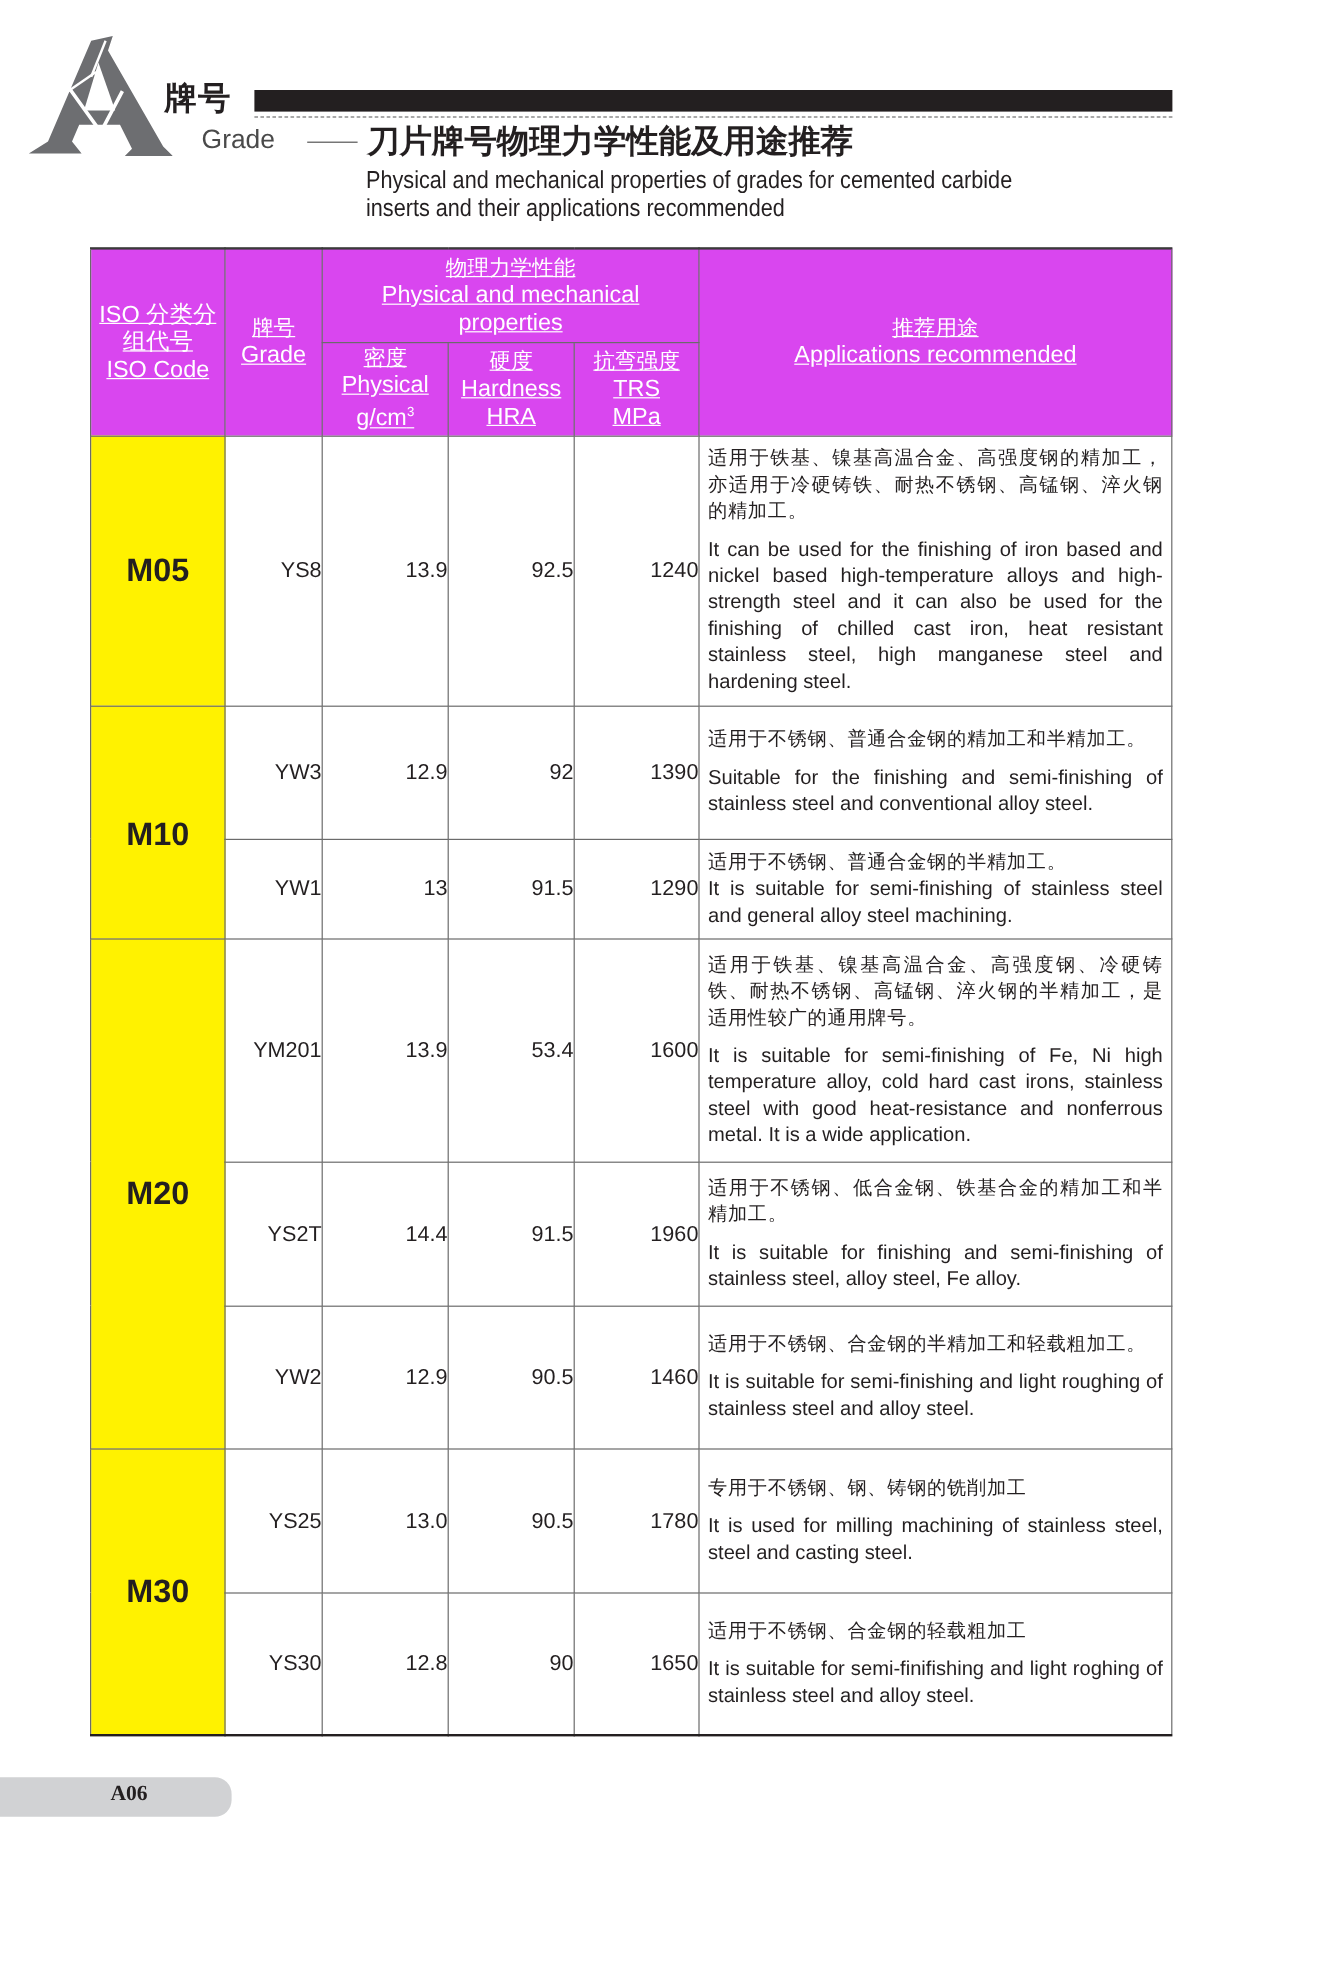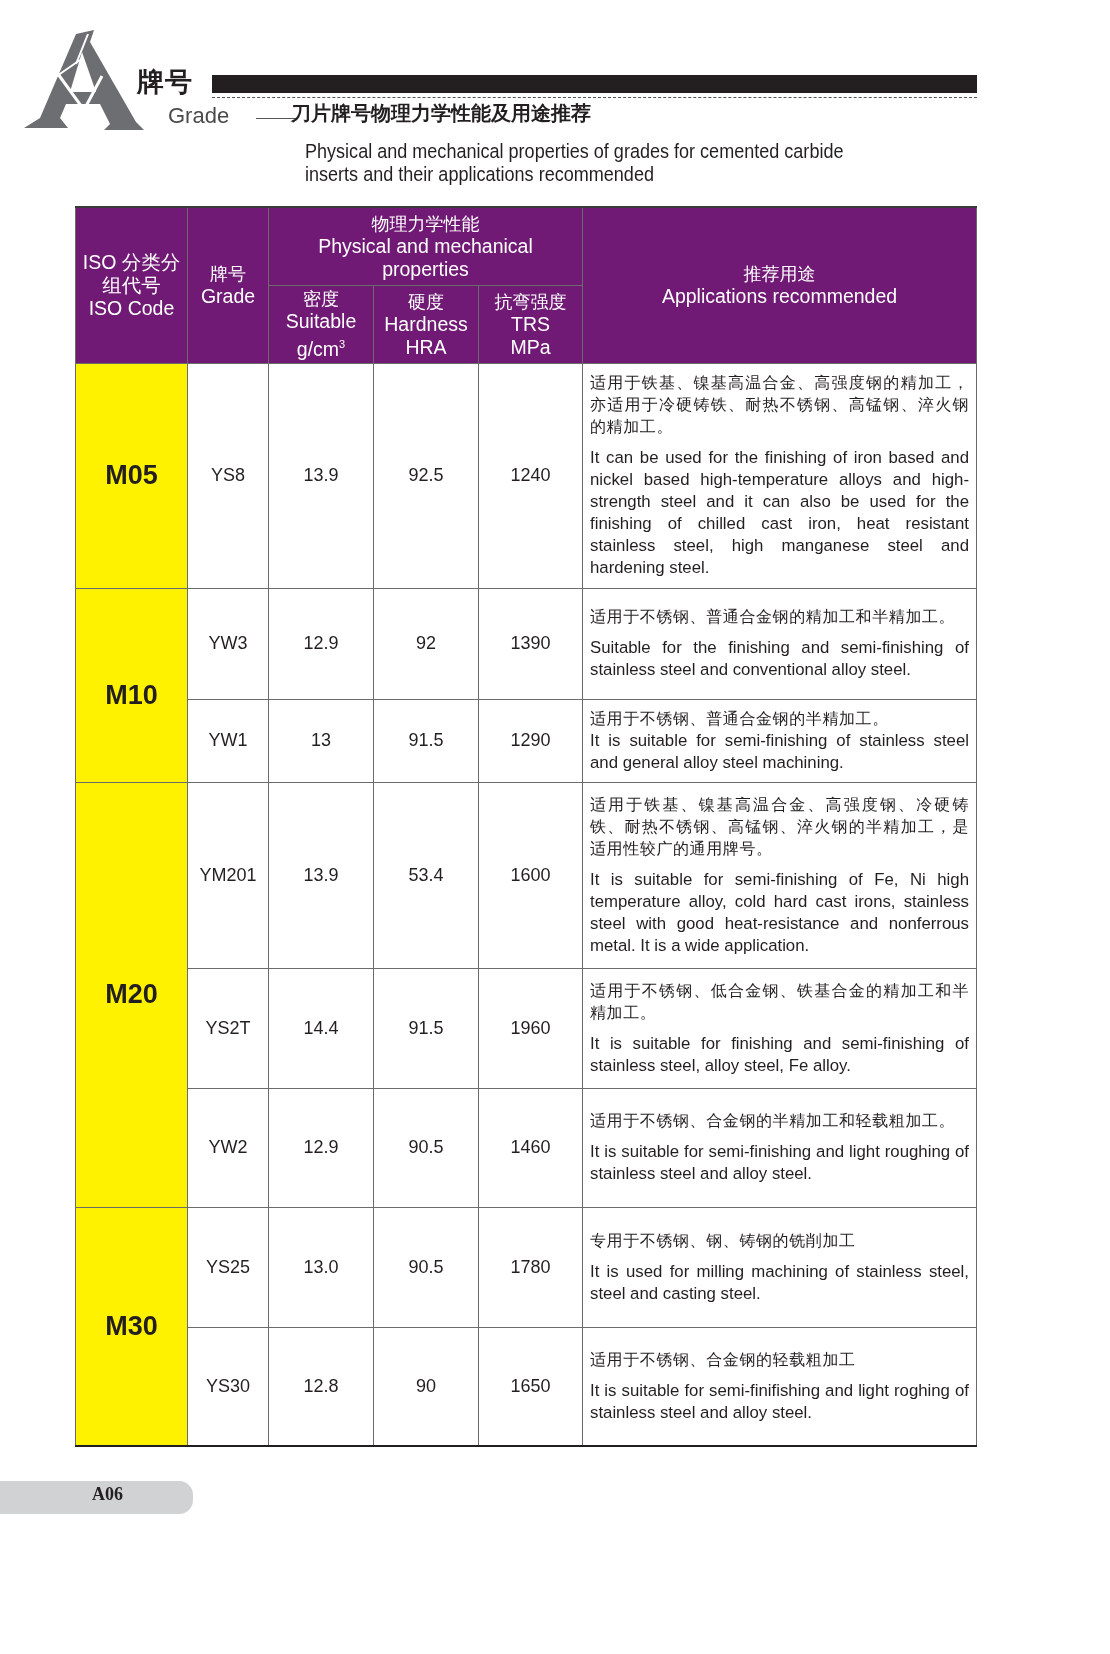--- a/index.html
+++ b/index.html
@@ -5,33 +5,33 @@
   * { box-sizing: border-box; margin: 0; padding: 0; }
   body { width: 1110px; height: 1654px; background: #ffffff; position: relative; overflow: hidden;
          font-family: "Liberation Sans", "DejaVu Sans", sans-serif; color: #231f20; }
   .logo { position: absolute; left: 24px; top: 30px; width: 120px; height: 102px; }
   .sec-cn { position: absolute; left: 137px; top: 64px; font-size: 27px; font-weight: bold; color: #231f20;
             font-family: "DejaVu Sans", sans-serif; letter-spacing: 1px; }
   .sec-en { position: absolute; left: 168px; top: 103px; font-size: 22px; color: #4a4a4a; }
   .black-bar { position: absolute; left: 212px; top: 75px; width: 765px; height: 18px; background: #231f20; }
   .dash-line { position: absolute; left: 212px; top: 97px; width: 765px; border-top: 1.5px dashed #555; }
   .title-dash { position: absolute; left: 256px; top: 118px; width: 42px; border-top: 1.5px solid #555; }
-  .title-cn { position: absolute; left: 291px; top: 100px; font-size: 20px; font-weight: bold; color: #231f20;
+  .title-cn { position: absolute; left: 306px; top: 100px; font-size: 27px; font-weight: bold; color: #231f20;
               font-family: "DejaVu Sans", sans-serif; }
   .title-en { position: absolute; left: 305px; top: 139px; font-size: 20.5px; line-height: 23px; color: #231f20;
               font-family: "Liberation Sans Narrow", "Liberation Sans", sans-serif; transform: scaleX(0.88); transform-origin: left top; }
 
   table.grades { position: absolute; left: 75px; top: 206px; width: 901px; border-collapse: collapse; table-layout: fixed; }
   table.grades td, table.grades th { border: 1.3px solid #6b6b6b; }
   table.grades { border-top: 2.5px solid #3a3a3a; border-bottom: 2.5px solid #231f20; border-left: 1.3px solid #3a3a3a; border-right: 1.3px solid #3a3a3a;}
-  th { background: #701a75; color: #ffffff; font-weight: normal; font-size: 19.5px; line-height: 23px; text-align: center; vertical-align: middle; }
+  th { background: #d946ef; color: #ffffff; font-weight: normal; font-size: 19.5px; line-height: 23px; text-align: center; vertical-align: middle; text-decoration: underline; }
   th .cn { font-family: "DejaVu Sans", sans-serif; font-size: 18px; display: block; }
   th sup { font-size: 11px; }
   td.iso { background: #fff200; font-weight: 900; font-size: 27px; text-align: center; vertical-align: middle; border-right: 1.5px solid #6b6b6b; }
-  td.num { text-align: center; vertical-align: middle; font-size: 18px; color: #231f20; }
+  td.num { text-align: right; vertical-align: middle; font-size: 18px; color: #231f20; }
   td.app { vertical-align: middle; padding: 6px 7px 6px 7px; font-size: 16.8px; line-height: 22px; text-align: justify; color: #231f20; }
   td.app .cn { font-family: Liberation Sans, sans-serif; font-size: 16px; line-height: 22px; display: block; margin-bottom: 9px; letter-spacing: 0.6px; }
   td.app .en { display: block; }
   tr.dotted td:not(.iso) { border-top: 1.3px dashed #7a7a7a; }
 
   .page-tab { position: absolute; left: 0; top: 1481px; width: 193px; height: 33px; background: #d1d2d4; border-radius: 0 14px 14px 0; }
   .page-num { position: absolute; left: 92px; top: 1484px; font-family: "Liberation Serif", "DejaVu Serif", serif; font-size: 18px; font-weight: bold; color: #231f20; }
 </style>
 </head>
 <body>
@@ -85,21 +85,21 @@
         <span style="display:block">properties</span>
       </th>
       <th rowspan="2">
         <span class="cn">推荐用途</span>
         <span style="display:block">Applications recommended</span>
       </th>
     </tr>
     <tr style="height:78px">
       <th>
         <span class="cn">密度</span>
-        <span style="display:block">Suitable</span>
+        <span style="display:block">Physical</span>
         <span style="display:block"><span>g/cm</span><sup>3</sup></span>
       </th>
       <th>
         <span class="cn">硬度</span>
         <span style="display:block">Hardness</span>
         <span style="display:block">HRA</span>
       </th>
       <th>
         <span class="cn">抗弯强度</span>
         <span style="display:block">TRS</span>

